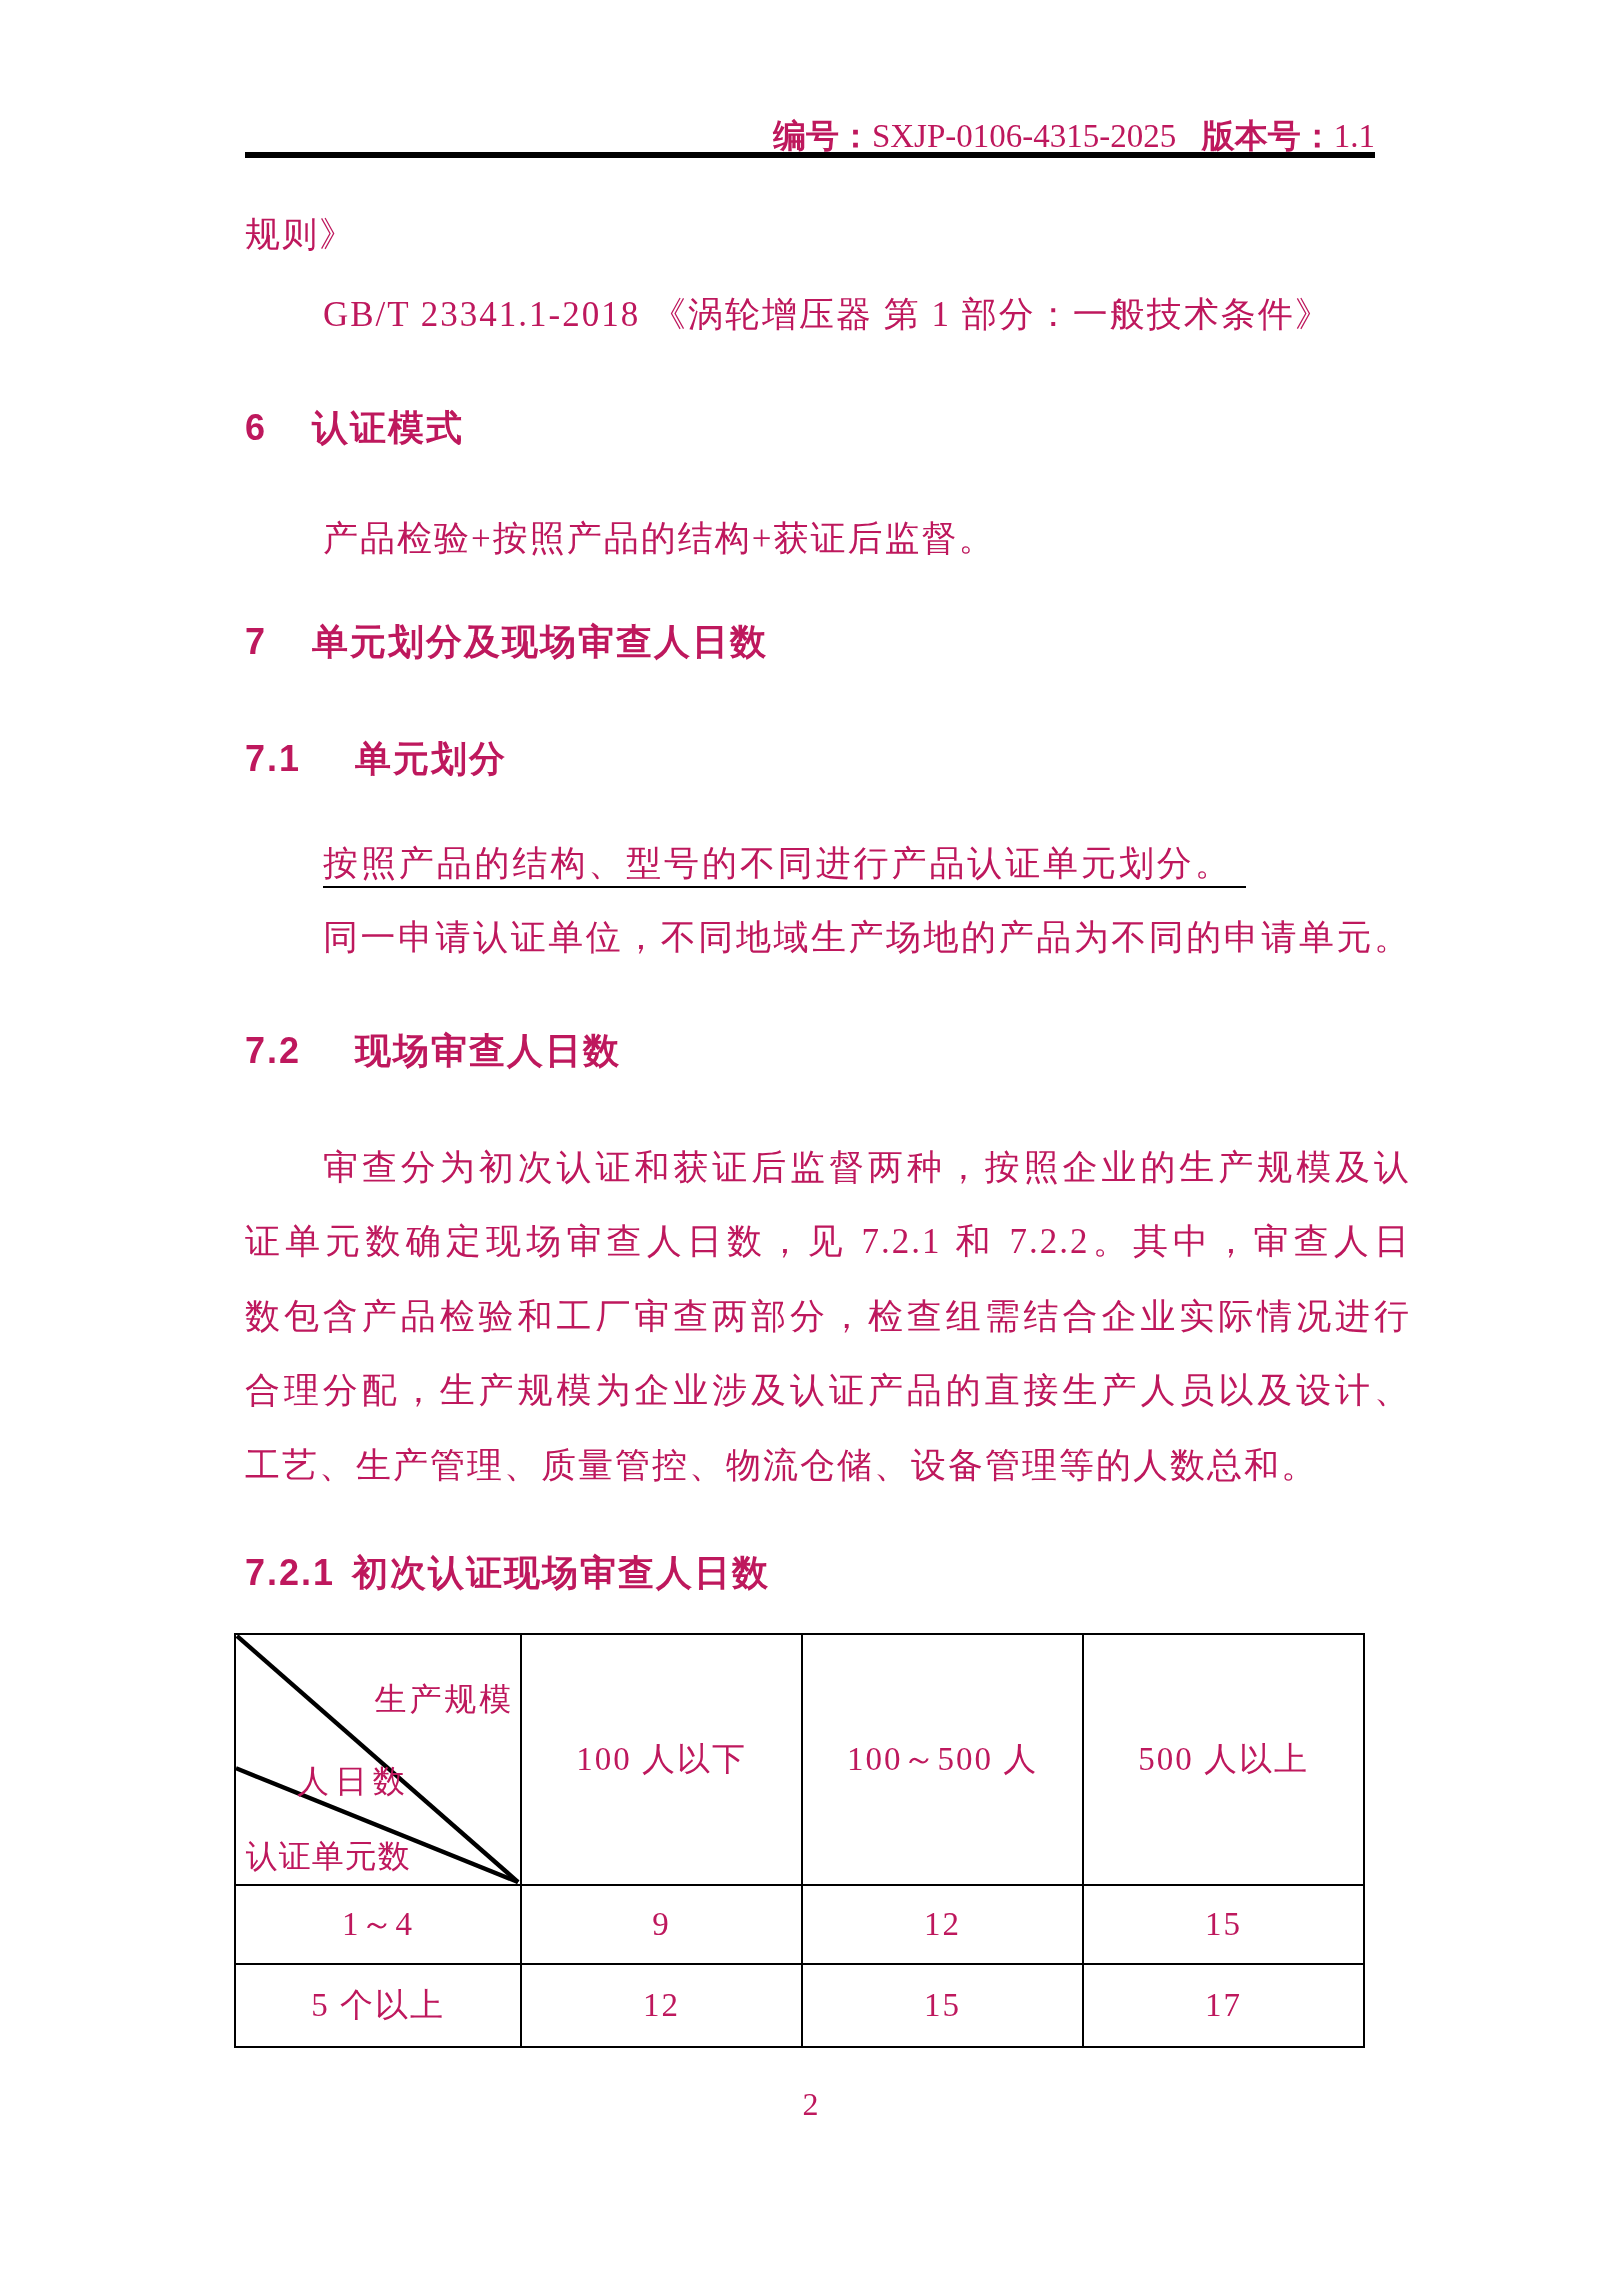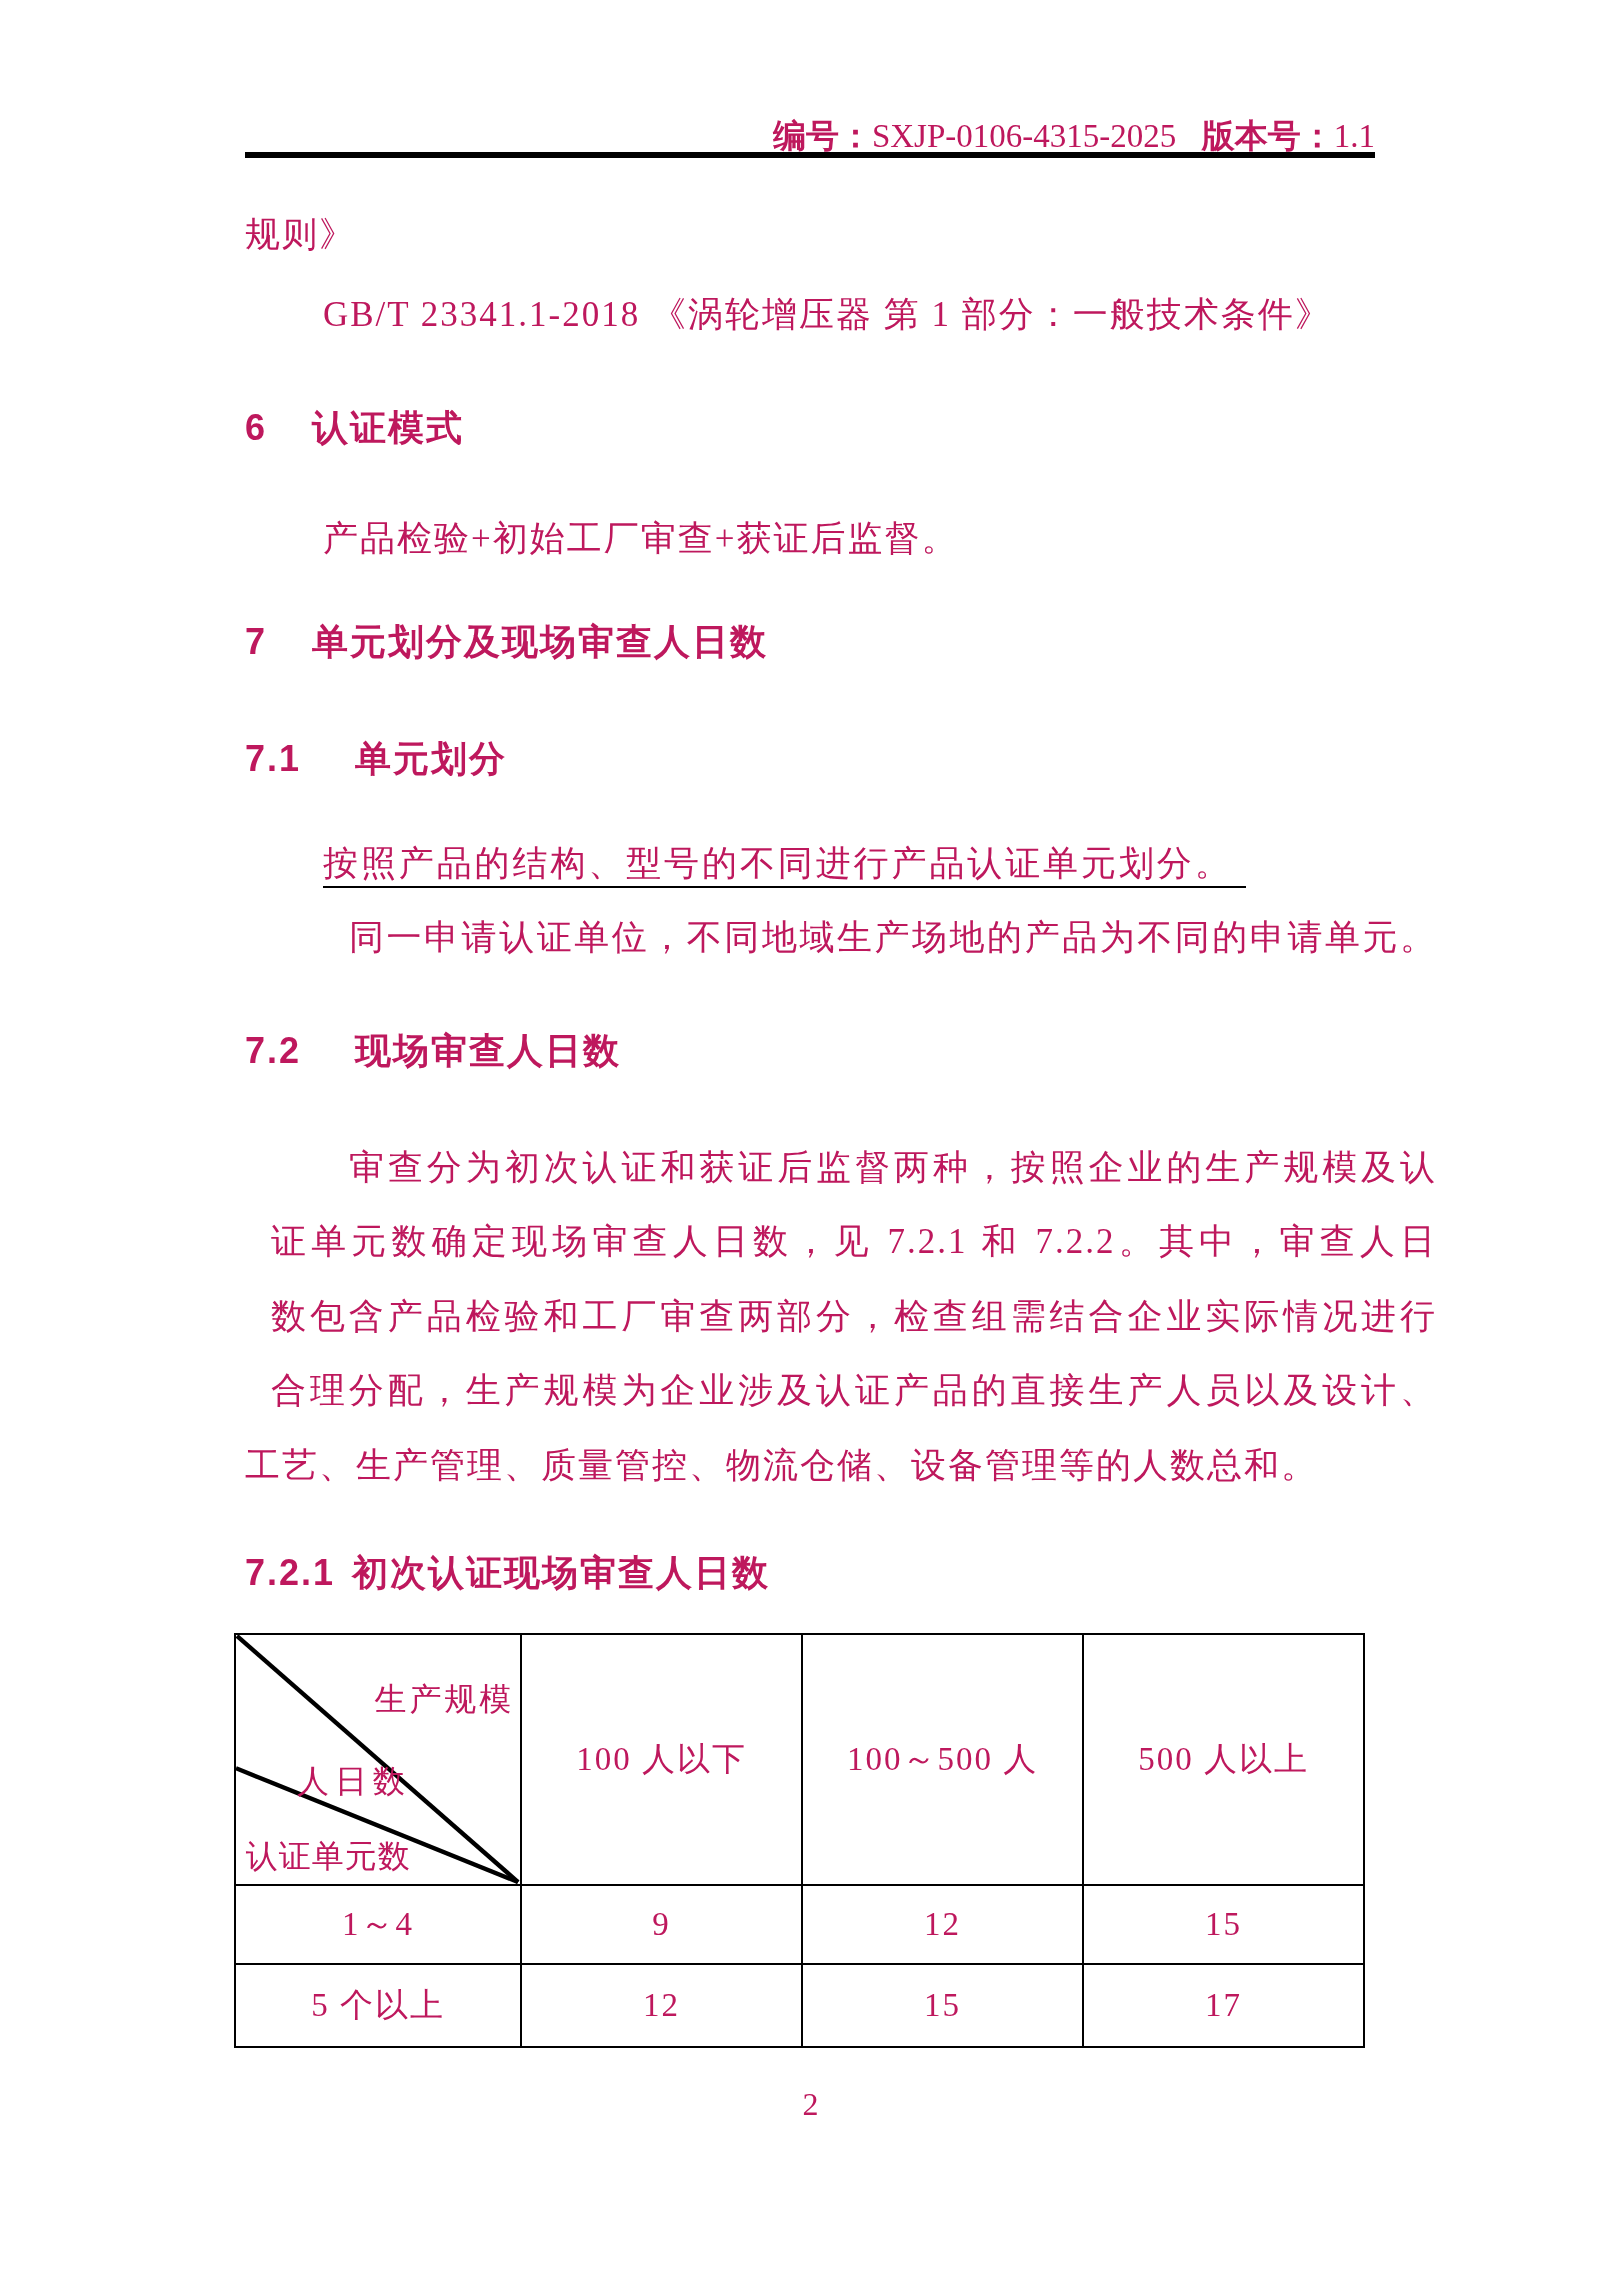--- a/index.html
+++ b/index.html
@@ -16,21 +16,21 @@
     top:74px; right:246px;
     font-size:33px; line-height:41px;
     white-space:pre;
   }
   .hdr .lbl{font-family:"Liberation Sans", sans-serif; font-weight:bold;}
   .hdr .v2lbl{margin-left:25.5px;}
   .rule{top:152px; left:245px; width:1130px; height:5.9px; background:#000;}
   .bline{
     font-size:35px; line-height:41px; letter-spacing:2px; white-space:pre;
   }
-  .w{width:1166px;margin-left:26px;}
+  .w{width:1166px;}
   .ind{text-indent:78px;}
   .just{text-align:justify; text-align-last:justify;}
   .uline{
     letter-spacing:2.9px;
     border-bottom:2.9px solid #000;
     padding-right:13.7px; padding-bottom:2px;
     display:inline-block;
   }
   .hd{
     font-family:"Liberation Sans", sans-serif;
@@ -77,21 +77,21 @@
 
   <div class="abs bline" style="left:245px; top:214px;">规则》</div>
 
   <div class="abs bline" style="left:323px; top:294px;">GB/T 23341.1-2018 《涡轮增压器 第 1 部分：一般技术条件》</div>
 
   <div class="abs hd gap1" style="left:245px; top:406px;">
     <span>6</span>
     <span>认证模式</span>
   </div>
 
-  <div class="abs bline" style="left:323px; top:518px;">产品检验+初始工厂审查+获证后监督。</div>
+  <div class="abs bline" style="left:323px; top:518px;">产品检验+按照产品的结构+获证后监督。</div>
 
   <div class="abs hd gap1" style="left:245px; top:620px;">
     <span>7</span>
     <span>单元划分及现场审查人日数</span>
   </div>
 
   <div class="abs hd gap2" style="left:245px; top:737px;">
     <span>7.1</span>
     <span>单元划分</span>
   </div>

